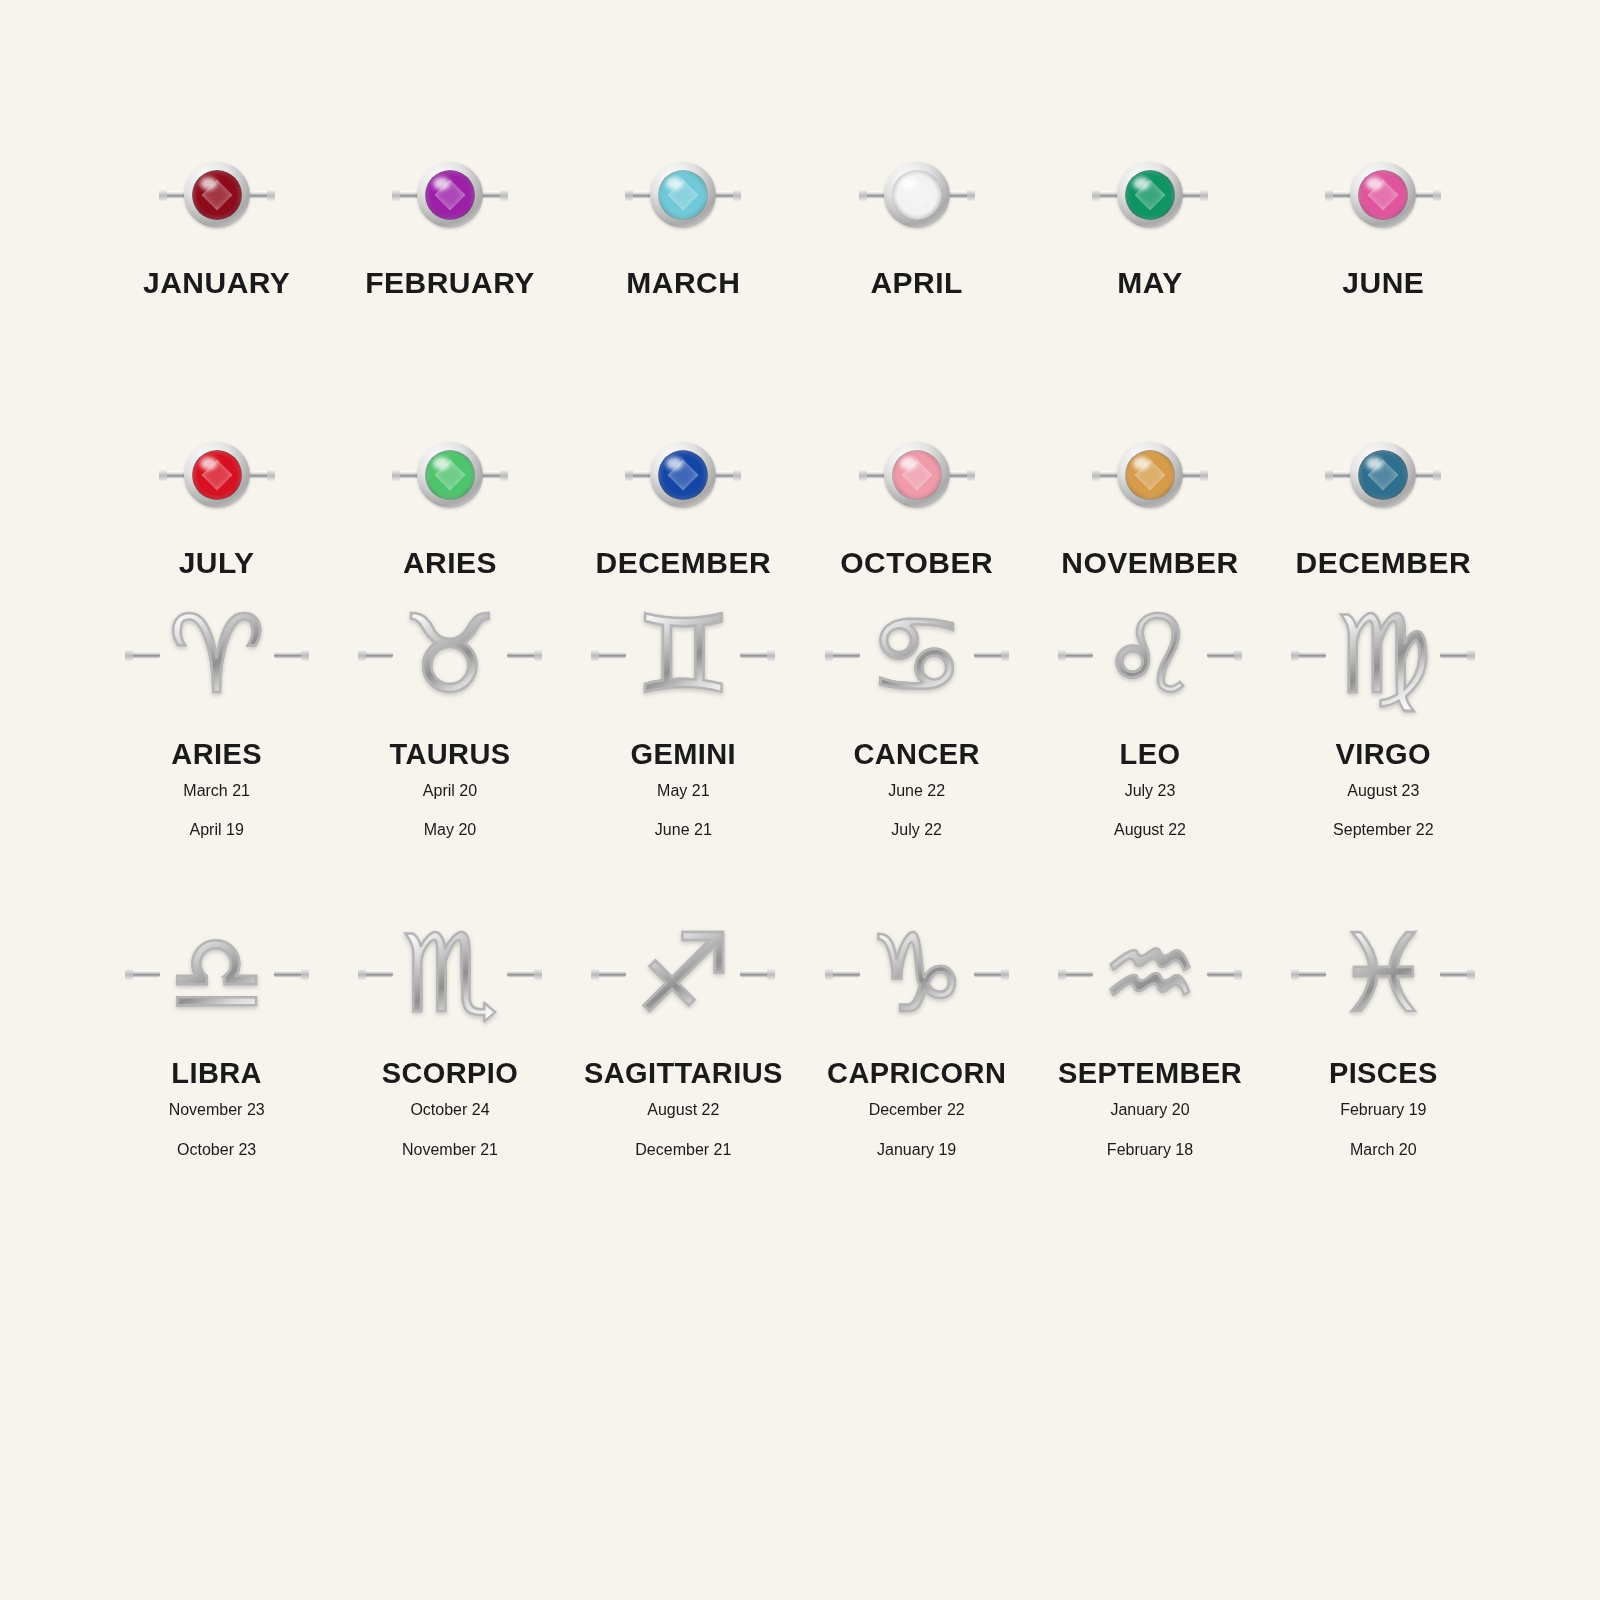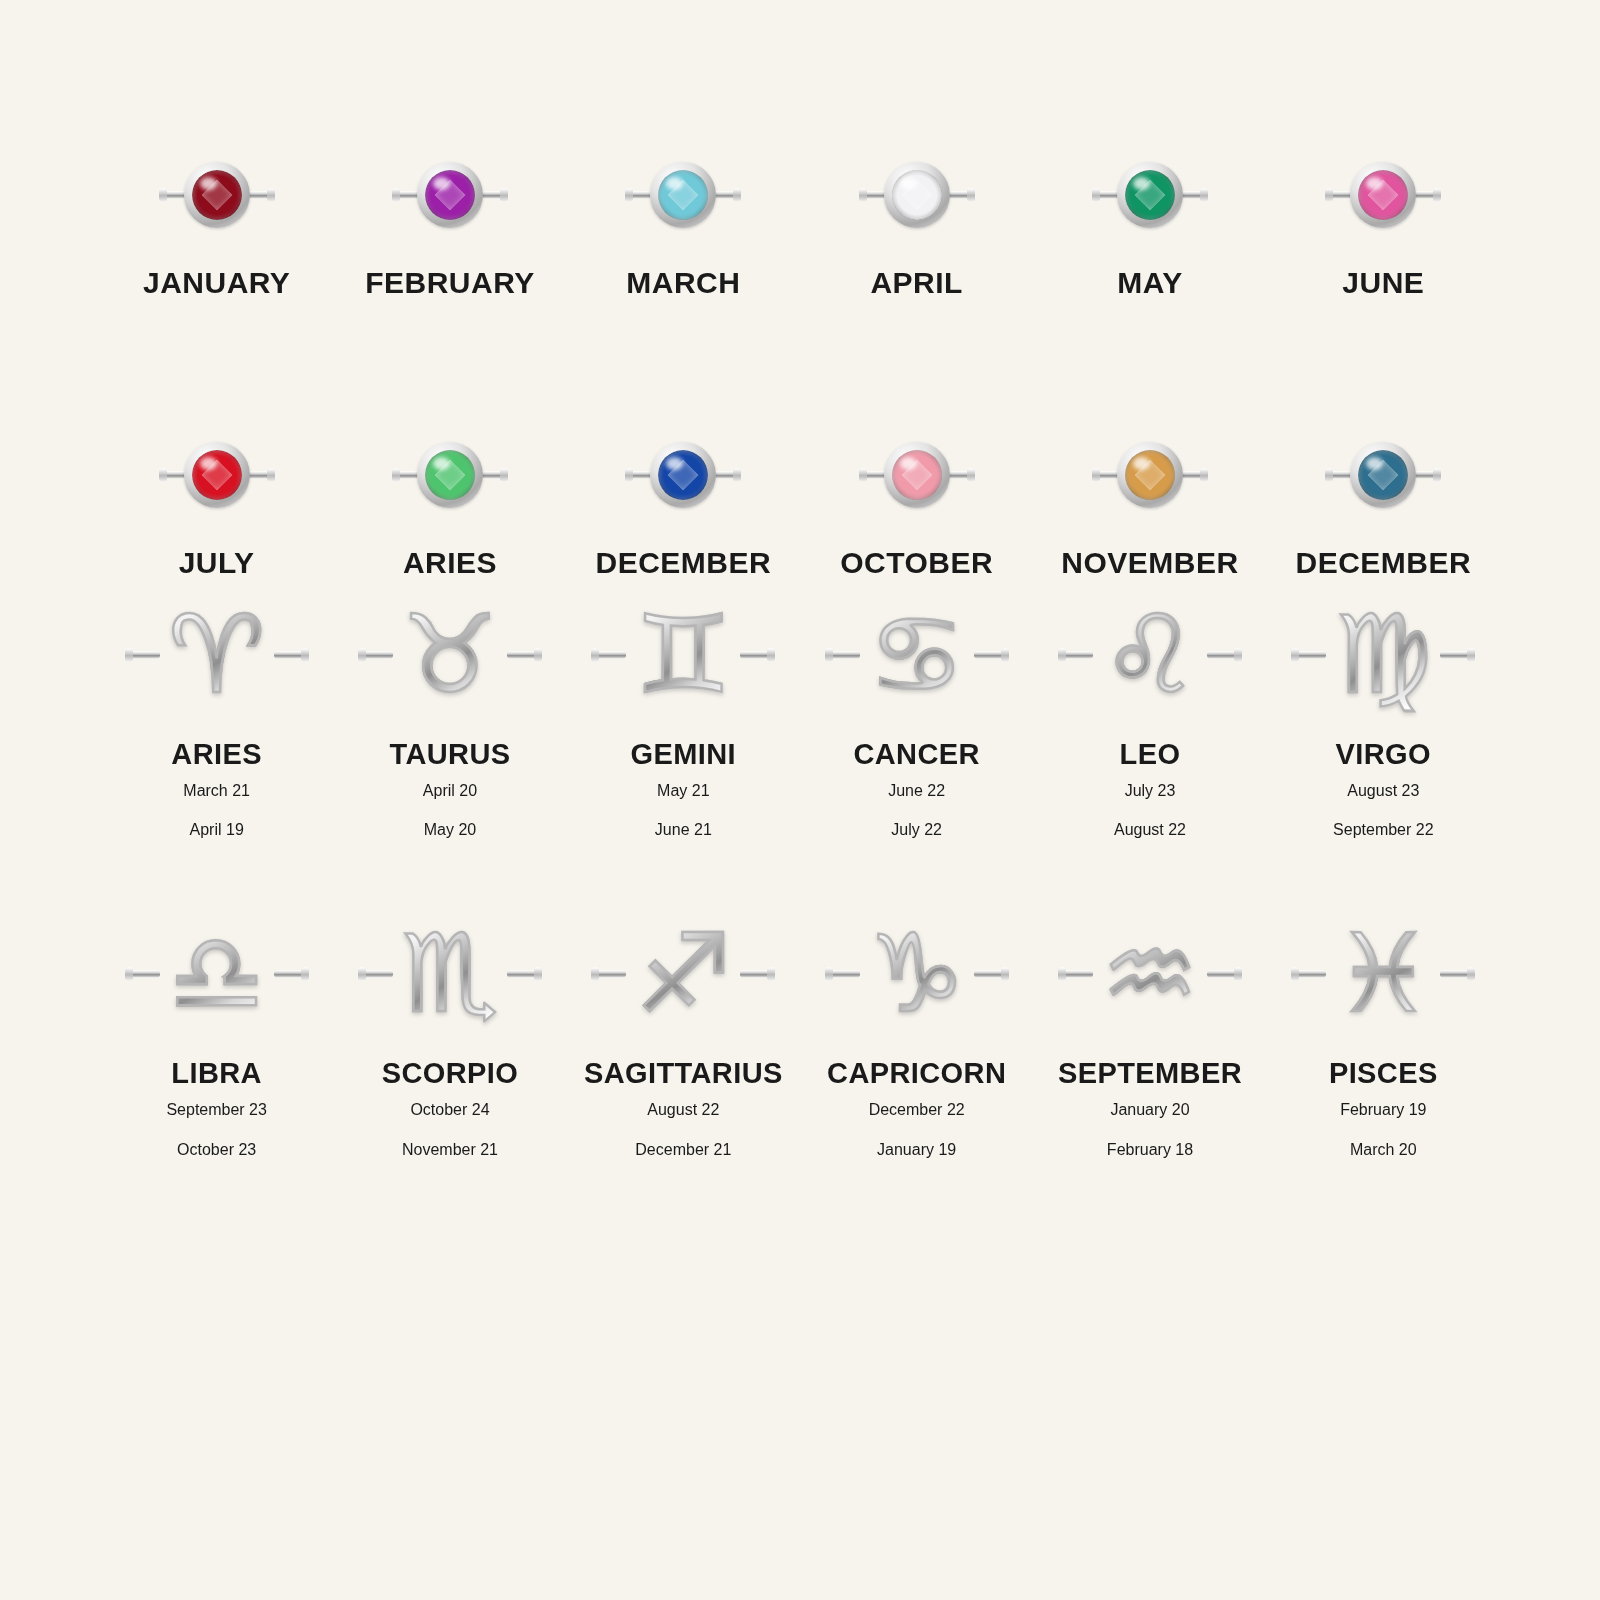--- a/index.html
+++ b/index.html
@@ -430,21 +430,21 @@
 
   <div class="grid">
 
     <div class="cell">
       <div class="zodiac">
         <span class="bar left"></span>
         <span class="bar right"></span>
         <span class="glyph">♎</span>
       </div>
       <div class="sign-name">LIBRA</div>
-      <div class="sign-date">September 23</div>
+      <div class="sign-date">November 23</div>
       <div class="sign-date second">October 23</div>
     </div>
 
     <div class="cell">
       <div class="zodiac">
         <span class="bar left"></span>
         <span class="bar right"></span>
         <span class="glyph">♏</span>
       </div>
       <div class="sign-name">SCORPIO</div>

